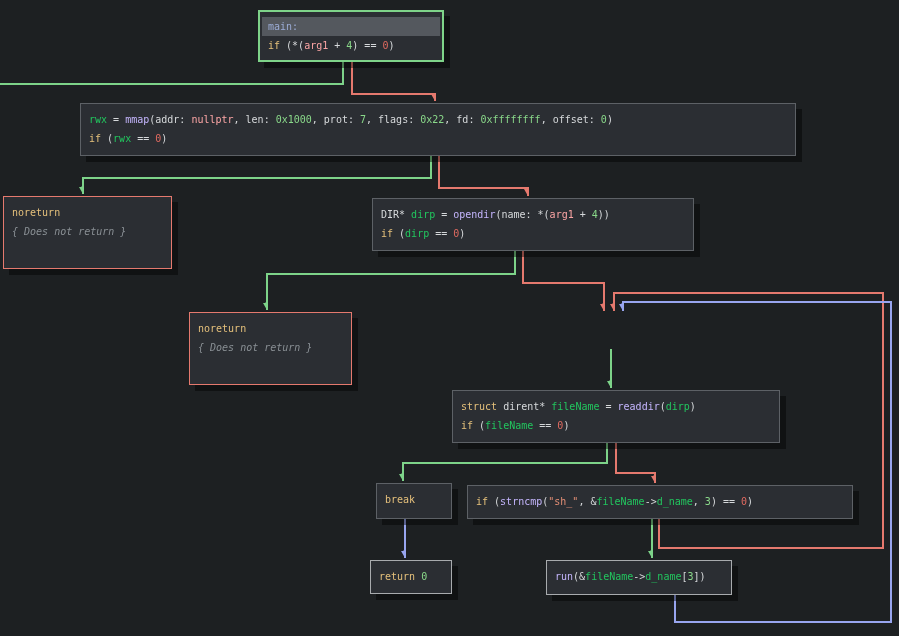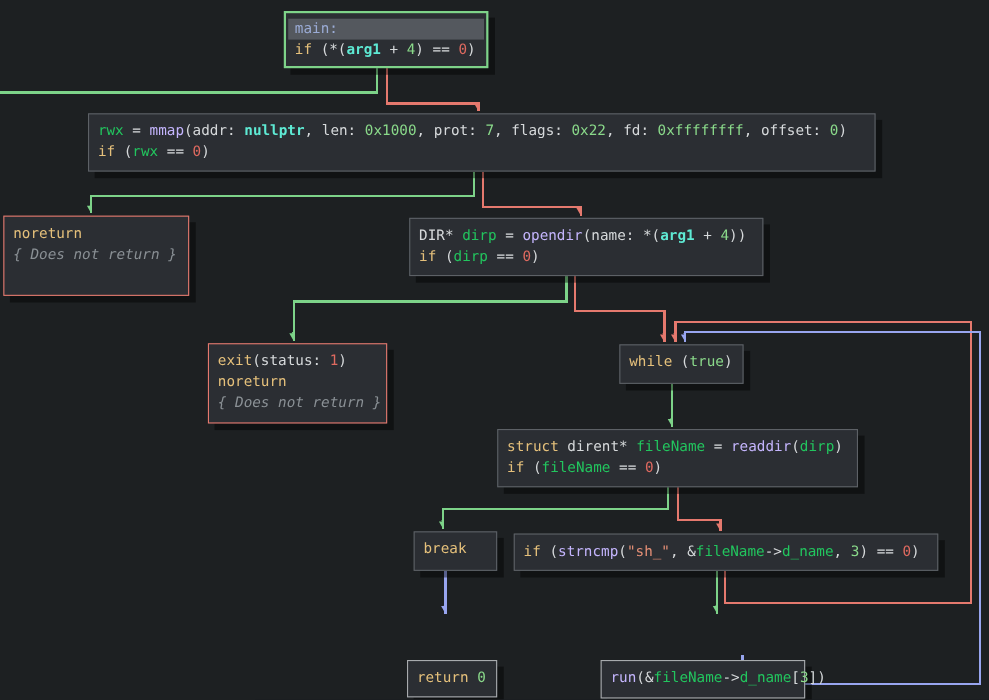--- a/index.html
+++ b/index.html
@@ -16,37 +16,37 @@
   }
   #edge-layer polyline { fill: none; stroke-width: 2; shape-rendering: crispEdges; }
   .node {
     position: absolute;
     z-index: 2;
     box-sizing: border-box;
     background: #2b2e33;
     border: 1px solid #5d6166;
     box-shadow: 6px 6px 0 rgba(0,0,0,0.42);
     padding: 6px 0;
-    font-size: 13px;
+    font-size: 10px;
     line-height: 19px;
     white-space: pre;
     color: #d6d9db;
   }
   .node.b-green  { border: 2px solid #7ed389; padding: 5px 0; }
   .node.b-red    { border-color: #e5796e; }
-  .node.b-bright { border-color: #a8abae; margin-top: 40px; }
+  .node.b-bright { border-color: #a8abae; }
   .line { padding: 0 8px; }
   .line.hl { background: #54585e; margin: 0 2px; padding: 0 6px; }
   .tk-kw    { color: #e5c07b; }
   .tk-fn    { color: #c4b5fd; }
   .tk-var   { color: #22c55e; }
   .tk-num   { color: #8ad98a; }
   .tk-zero  { color: #e06a60; }
   .tk-str   { color: #e58f76; }
-  .tk-arg   { color: #5eead4; font-weight: bold; }
+  .tk-arg   { color: #fca5a5; }
   .tk-pun   { color: #d6d9db; }
   .tk-cmt   { color: #8a9095; font-style: italic; }
   .tk-label { color: #9bacd6; }
 </style>
 </head>
 <body>
 
 <div id="stage">
   <svg id="edge-layer" xmlns="http://www.w3.org/2000/svg" viewBox="0 0 899 636">
     <defs>
@@ -72,20 +72,19 @@
       <polyline points="405,519 405,558" stroke="#98a5ef" marker-end="url(#arrow-blue)"></polyline>
       <polyline points="652,519 652,558" stroke="#7dd389" marker-end="url(#arrow-green)"></polyline>
       <polyline points="659,519 659,548 883,548 883,293 614,293 614,311" stroke="#e5796e" marker-end="url(#arrow-red)"></polyline>
       <polyline points="675,595 675,622 891,622 891,302 623,302 623,311" stroke="#98a5ef" marker-end="url(#arrow-blue)"></polyline>
     </svg>
 
 <div class="node b-green" style="left: 258px; top: 10px; width: 186px; min-height: 52px;"><div class="line hl"><span class="tk-label">main:</span></div><div class="line"><span class="tk-kw">if</span><span class="tk-pun"> (*(</span><span class="tk-arg">arg1</span><span class="tk-pun"> + </span><span class="tk-num">4</span><span class="tk-pun">) == </span><span class="tk-zero">0</span><span class="tk-pun">)</span></div></div>
     <div class="node b-gray" style="left: 80px; top: 103px; width: 716px; min-height: 53px;"><div class="line"><span class="tk-var">rwx</span><span class="tk-pun"> = </span><span class="tk-fn">mmap</span><span class="tk-pun">(addr: </span><span class="tk-arg">nullptr</span><span class="tk-pun">, len: </span><span class="tk-num">0x1000</span><span class="tk-pun">, prot: </span><span class="tk-num">7</span><span class="tk-pun">, flags: </span><span class="tk-num">0x22</span><span class="tk-pun">, fd: </span><span class="tk-num">0xffffffff</span><span class="tk-pun">, offset: </span><span class="tk-num">0</span><span class="tk-pun">)</span></div><div class="line"><span class="tk-kw">if</span><span class="tk-pun"> (</span><span class="tk-var">rwx</span><span class="tk-pun"> == </span><span class="tk-zero">0</span><span class="tk-pun">)</span></div></div>
     <div class="node b-red" style="left: 3px; top: 196px; width: 169px; min-height: 73px;"><div class="line"><span class="tk-kw">noreturn</span></div><div class="line"><span class="tk-cmt">{ Does not return }</span></div></div>
     <div class="node b-gray" style="left: 372px; top: 198px; width: 322px; min-height: 53px;"><div class="line"><span class="tk-pun">DIR* </span><span class="tk-var">dirp</span><span class="tk-pun"> = </span><span class="tk-fn">opendir</span><span class="tk-pun">(name: *(</span><span class="tk-arg">arg1</span><span class="tk-pun"> + </span><span class="tk-num">4</span><span class="tk-pun">))</span></div><div class="line"><span class="tk-kw">if</span><span class="tk-pun"> (</span><span class="tk-var">dirp</span><span class="tk-pun"> == </span><span class="tk-zero">0</span><span class="tk-pun">)</span></div></div>
-    <div class="node b-red" style="left: 189px; top: 312px; width: 163px; min-height: 73px;"><div class="line"><span class="tk-kw">exit</span><span class="tk-pun">(status: </span><span class="tk-zero">1</span><span class="tk-pun">)</span></div><div class="line"><span class="tk-kw">noreturn</span></div><div class="line"><span class="tk-cmt">{ Does not return }</span></div></div>
-    <div class="node b-gray" style="left: 563px; top: 313px; width: 113px; min-height: 36px;"><div class="line"><span class="tk-kw">while</span><span class="tk-pun"> (</span><span class="tk-num">true</span><span class="tk-pun">)</span></div></div>
+    <div class="node b-red" style="left: 189px; top: 312px; width: 163px; min-height: 73px;"><div class="line"><span class="tk-kw">noreturn</span></div><div class="line"><span class="tk-cmt">{ Does not return }</span></div></div>
     <div class="node b-gray" style="left: 452px; top: 390px; width: 328px; min-height: 53px;"><div class="line"><span class="tk-kw">struct</span><span class="tk-pun"> dirent* </span><span class="tk-var">fileName</span><span class="tk-pun"> = </span><span class="tk-fn">readdir</span><span class="tk-pun">(</span><span class="tk-var">dirp</span><span class="tk-pun">)</span></div><div class="line"><span class="tk-kw">if</span><span class="tk-pun"> (</span><span class="tk-var">fileName</span><span class="tk-pun"> == </span><span class="tk-zero">0</span><span class="tk-pun">)</span></div></div>
     <div class="node b-gray" style="left: 376px; top: 483px; width: 76px; min-height: 36px;"><div class="line"><span class="tk-kw">break</span></div></div>
     <div class="node b-gray" style="left: 467px; top: 485px; width: 386px; min-height: 34px;"><div class="line"><span class="tk-kw">if</span><span class="tk-pun"> (</span><span class="tk-fn">strncmp</span><span class="tk-pun">(</span><span class="tk-str">"sh_"</span><span class="tk-pun">, &amp;</span><span class="tk-var">fileName</span><span class="tk-pun">-&gt;</span><span class="tk-var">d_name</span><span class="tk-pun">, </span><span class="tk-num">3</span><span class="tk-pun">) == </span><span class="tk-zero">0</span><span class="tk-pun">)</span></div></div>
     <div class="node b-bright" style="left: 370px; top: 560px; width: 82px; min-height: 34px;"><div class="line"><span class="tk-kw">return</span><span class="tk-pun"> </span><span class="tk-num">0</span></div></div>
     <div class="node b-bright" style="left: 546px; top: 560px; width: 186px; min-height: 35px;"><div class="line"><span class="tk-fn">run</span><span class="tk-pun">(&amp;</span><span class="tk-var">fileName</span><span class="tk-pun">-&gt;</span><span class="tk-var">d_name</span><span class="tk-pun">[</span><span class="tk-num">3</span><span class="tk-pun">])</span></div></div>
   </div>
 
 </body></html>

